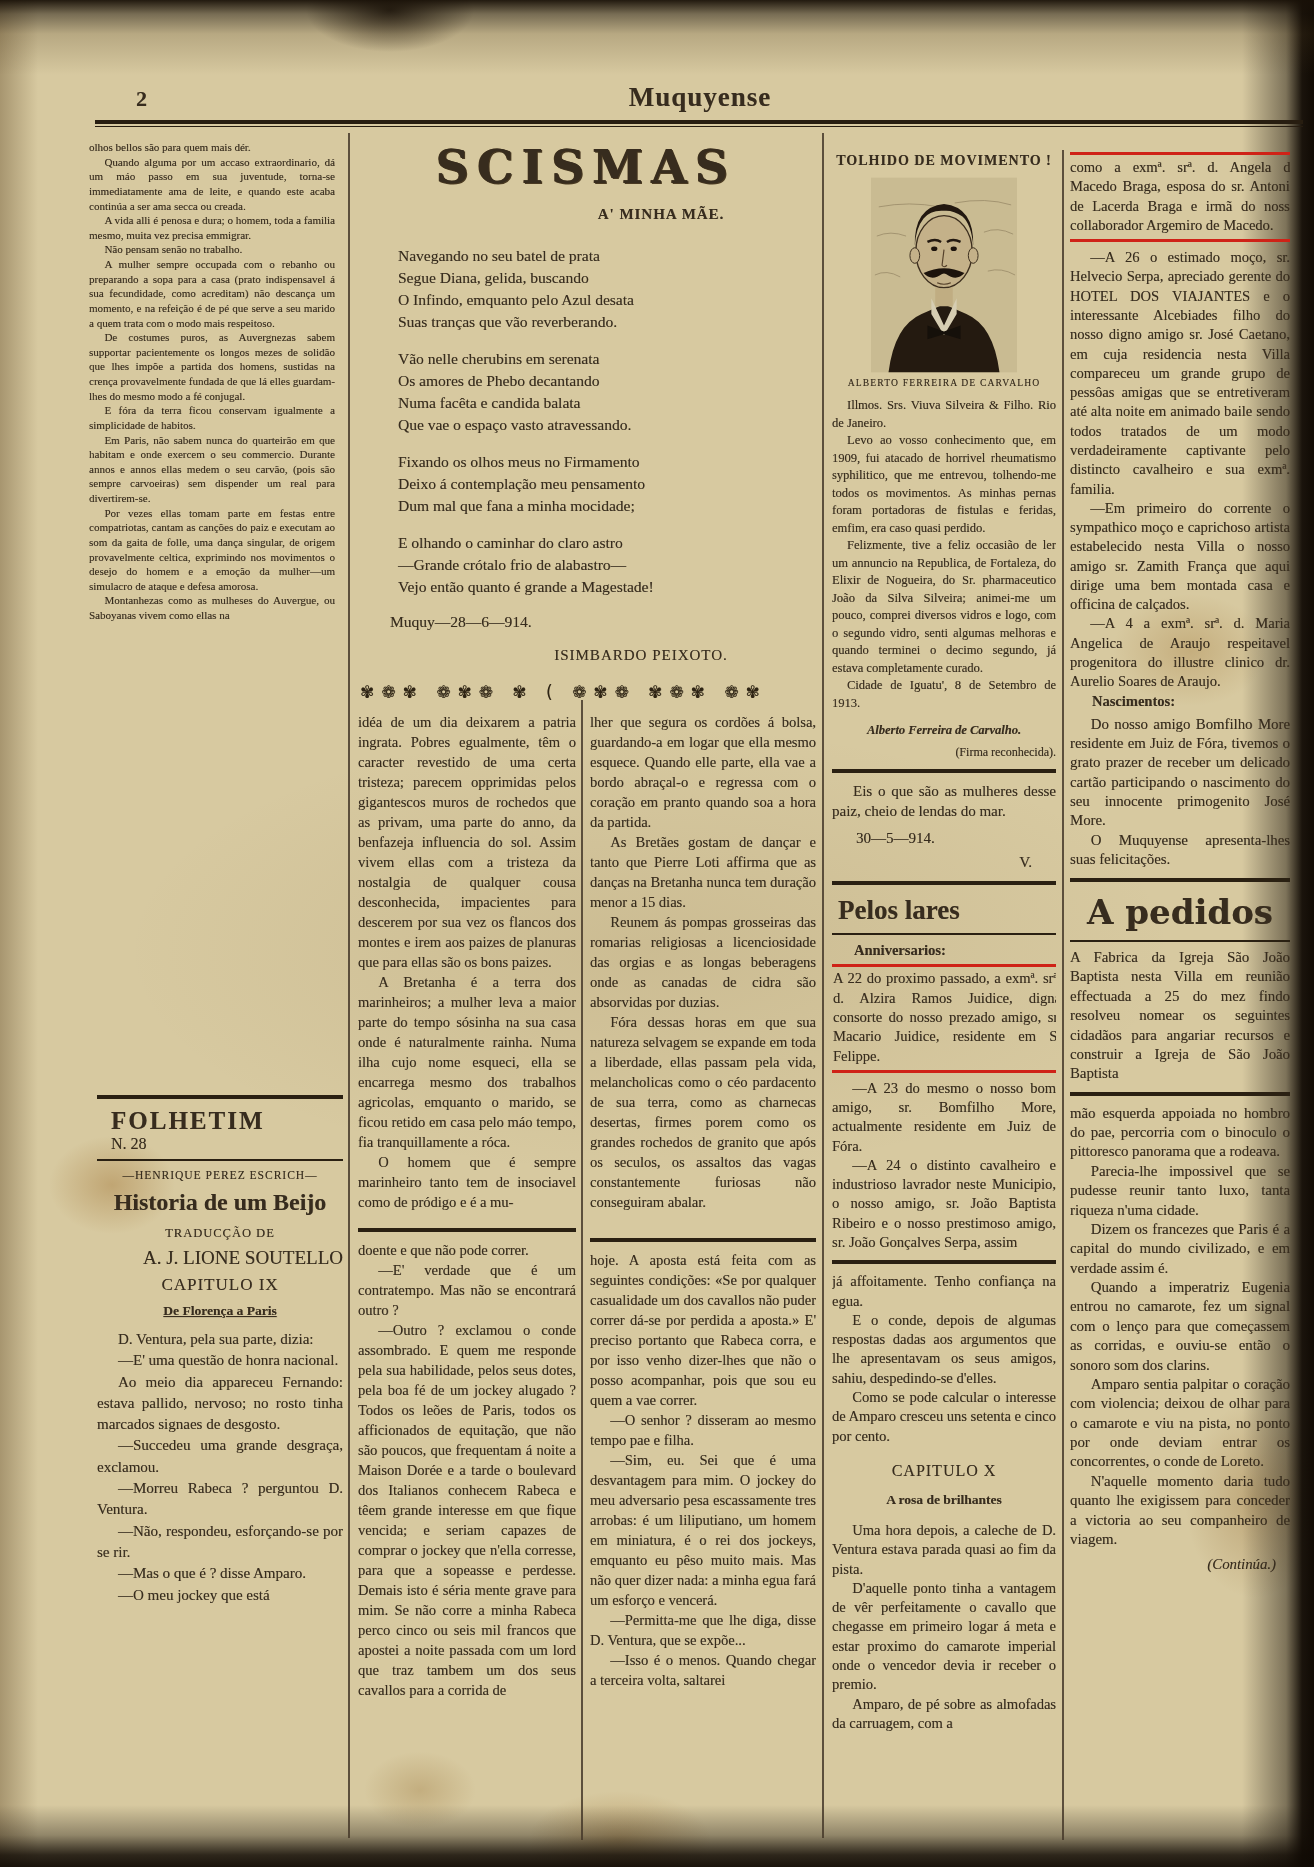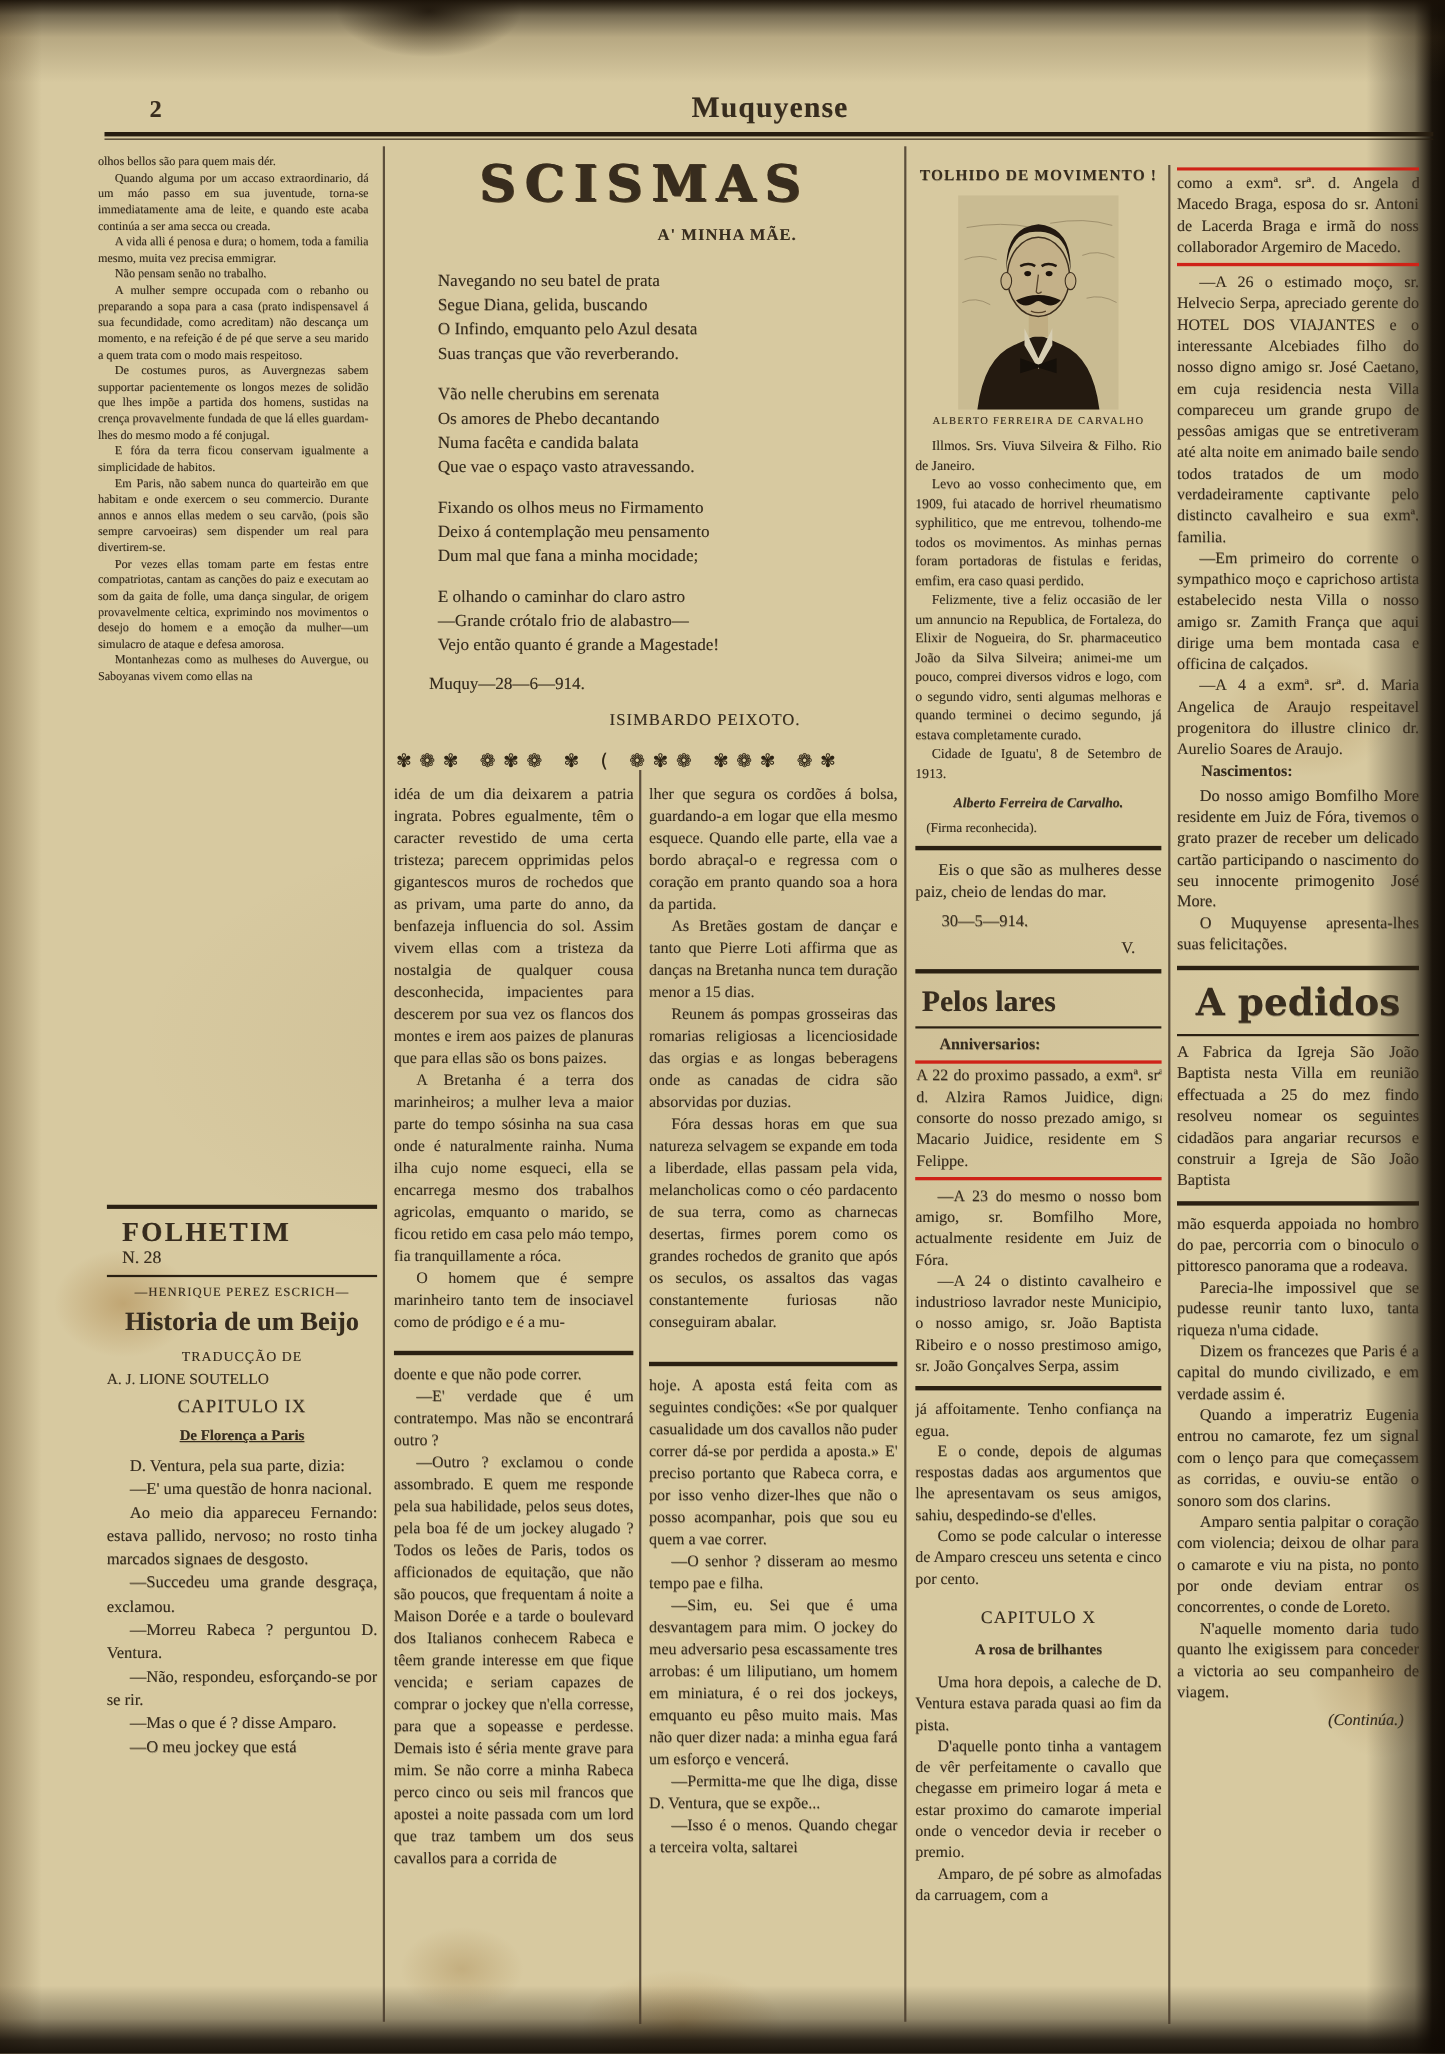--- a/index.html
+++ b/index.html
@@ -43,21 +43,21 @@
   
   .folbox{left:97px; top:1095px; width:246px; height:748px; overflow:hidden;}
   .fol-rule{height:4px; background:#2a2012; margin-bottom:6px;}
   .fol-head{display:flex; justify-content:space-between; align-items:baseline; padding:2px 6px 4px 14px;flex-direction:column;}
   .fol-label{font-size:25px; font-weight:bold; letter-spacing:2px;}
   .fol-issue{font-size:16px;}
   .fol-thin{height:2px; background:#2a2012; margin:2px 0 8px;}
   .fol-author{text-align:center; font-size:11.5px; letter-spacing:1px; margin-bottom:8px;}
   .fol-title{text-align:center; font-size:24px; font-weight:bold; margin-bottom:10px;}
   .fol-trad{text-align:center; font-size:12.5px; letter-spacing:1px; margin-bottom:6px;}
-  .fol-translator{text-align:left; font-size:14px; margin-bottom:6px;}
+  .fol-translator{text-align:right; font-size:19px; margin-bottom:6px;}
   .fol-ch{text-align:center; font-size:17px; letter-spacing:1px; margin-bottom:8px;}
   .fol-chsub{text-align:center; font-size:13.5px; font-weight:bold; margin-bottom:10px;text-decoration:underline;}
   .folbox p{font-size:15px; line-height:1.42;}
 
   
   .poem{left:360px; top:140px; width:452px;}
   .scismas-title{text-align:center; font-size:46px; font-weight:bold; letter-spacing:8px; font-family:"DejaVu Serif", serif; text-shadow:1px 1px 0 #4a3a22, -0.5px -0.5px 0 #4a3a22;}
   .scismas-ded{text-align:center; padding-left:150px; font-size:15px; font-weight:bold; letter-spacing:1px; margin:12px 0 22px;}
   .stanza{padding-left:38px; font-size:15.5px; line-height:22px; margin-bottom:15px;}
   .poem-date{padding-left:30px; font-size:15.5px; margin-top:14px;}
@@ -71,21 +71,21 @@
   .col2 .hrule{margin-top:16px;}
   .col3 .hrule{margin-top:26px;}
 
   
   .col4{left:832px; top:152px; width:224px; height:1692px; overflow:hidden; font-size:14.5px; line-height:1.33;}
   .tolhido-head{text-align:center; font-size:14px; font-weight:bold; letter-spacing:1px; margin-bottom:6px;}
   .portrait{width:146px; height:196px; margin:6px auto 4px;}
   .portrait-caption{text-align:center; font-size:9.5px; letter-spacing:1.2px; margin-bottom:8px;}
   .letter{font-size:12.5px; line-height:1.4; text-indent:1.2em;}
   .letter-sig{font-size:12.5px; font-style:italic; font-weight:bold; text-align:center; margin:10px 0 6px;}
-  .letter-note{font-size:12px; padding-left:10px; margin-bottom:8px;}
+  .letter-note{font-size:12px; padding-left:10px; margin-bottom:8px;text-align:right;}
   .closing{font-size:15px; line-height:1.35;}
   .closing-date{padding-left:24px; font-size:15px; margin-top:8px;}
   .closing-v{text-align:right; padding-right:24px; font-size:15px; margin:4px 0 6px;}
   .pl-title{font-size:27px; font-weight:bold; padding-left:6px; margin:4px 0 4px;}
   .thin-rule{height:2px; background:#2a2012; margin:2px 0 6px;}
   .pl-sub{font-size:14.5px; font-weight:bold; padding-left:22px; margin-bottom:4px;}
   .pl-item{font-size:14.5px; line-height:1.33;}
   .redbox{border:3px solid #cf2217; margin:2px -16px 6px -6px; padding:2px 8px 4px 4px;}
   .redbox2{border:3px solid #cf2217; margin:0 -18px 6px -8px; padding:3px 8px 4px 5px;}
   .ch-head{text-align:center; font-size:16px; letter-spacing:1px; margin:14px 0 10px;}

